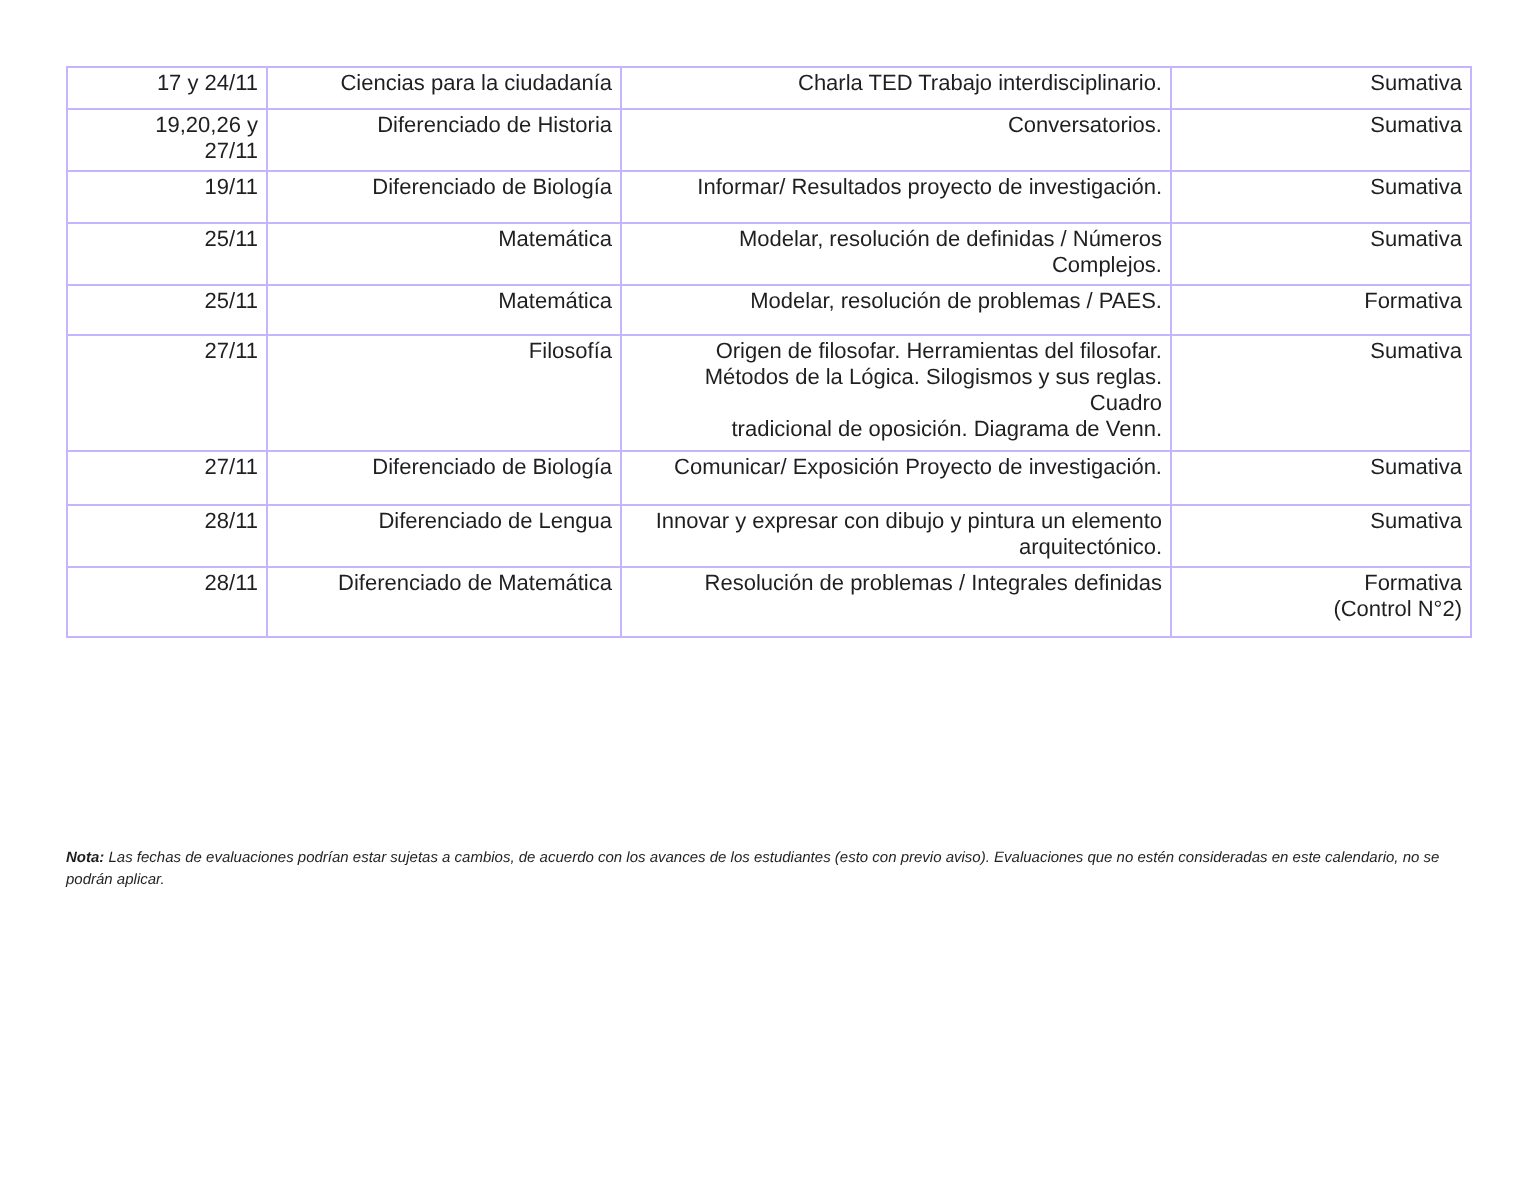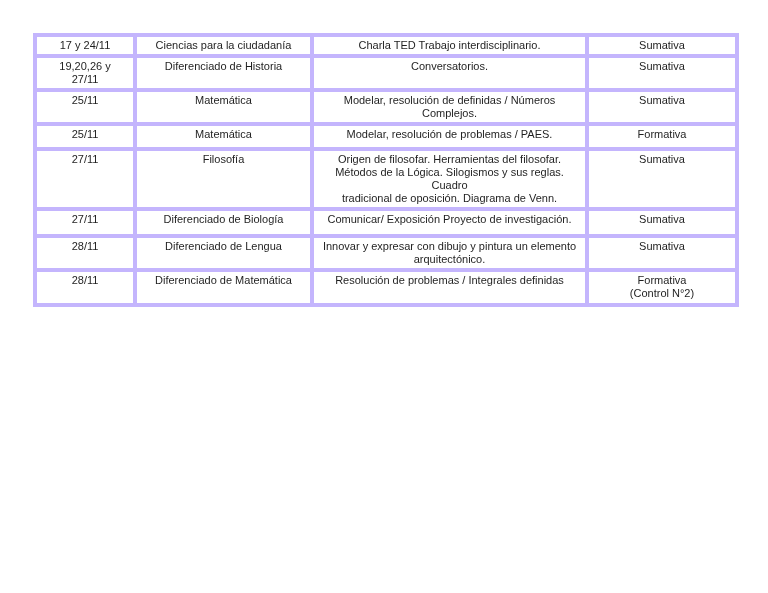--- a/index.html
+++ b/index.html
@@ -24,24 +24,24 @@
     position: absolute;
     left: 33px;
     top: 33px;
     width: 702px;
     border-collapse: collapse;
     table-layout: fixed;
     font-size: 11px;
     line-height: 13px;
   }
   table.schedule td {
-    border: 4px solid #c4b5fd;
+    border: 1px solid #c4b5fd;
     vertical-align: top;
     padding: 2px 4px;
-    text-align: center;
+    text-align: right;
     white-space: pre-line;
     overflow: hidden;
   }
   td.left { text-align: left; margin-left: 40px; }
   col.c1 { width: 100px; }
   col.c2 { width: 177px; }
   col.c3 { width: 275px; }
   col.c4 { width: 150px; }
   tr.r1  { height: 21px; }
   tr.r2  { height: 29px; }
@@ -87,20 +87,26 @@
         <td>Charla TED Trabajo interdisciplinario.</td>
         <td>Sumativa</td>
       </tr>
       <tr class="r2">
         <td>19,20,26 y
 27/11</td>
         <td>Diferenciado de Historia</td>
         <td>Conversatorios.</td>
         <td>Sumativa</td>
       </tr>
+      <tr class="r3">
+        <td>19/11</td>
+        <td>Diferenciado de Biología</td>
+        <td>Informar/ Resultados proyecto de investigación.</td>
+        <td>Sumativa</td>
+      </tr>
       <tr class="r6">
         <td>25/11</td>
         <td>Matemática</td>
         <td>Modelar, resolución de definidas / Números
 Complejos.</td>
         <td>Sumativa</td>
       </tr>
       <tr class="r7">
         <td>25/11</td>
         <td>Matemática</td>
@@ -131,14 +137,15 @@
       <tr class="r12">
         <td>28/11</td>
         <td>Diferenciado de Matemática</td>
         <td>Resolución de problemas / Integrales definidas</td>
         <td>Formativa
 (Control N°2)</td>
       </tr>
     </tbody>
   </table>
 
+  <p class="note"><b>Nota:</b><span> Las fechas de evaluaciones podrían estar sujetas a cambios, de acuerdo con los avances de los estudiantes (esto con previo aviso). Evaluaciones que no estén consideradas en este calendario, no se podrán aplicar.</span></p>
 
 </div>
 
 </body></html>

